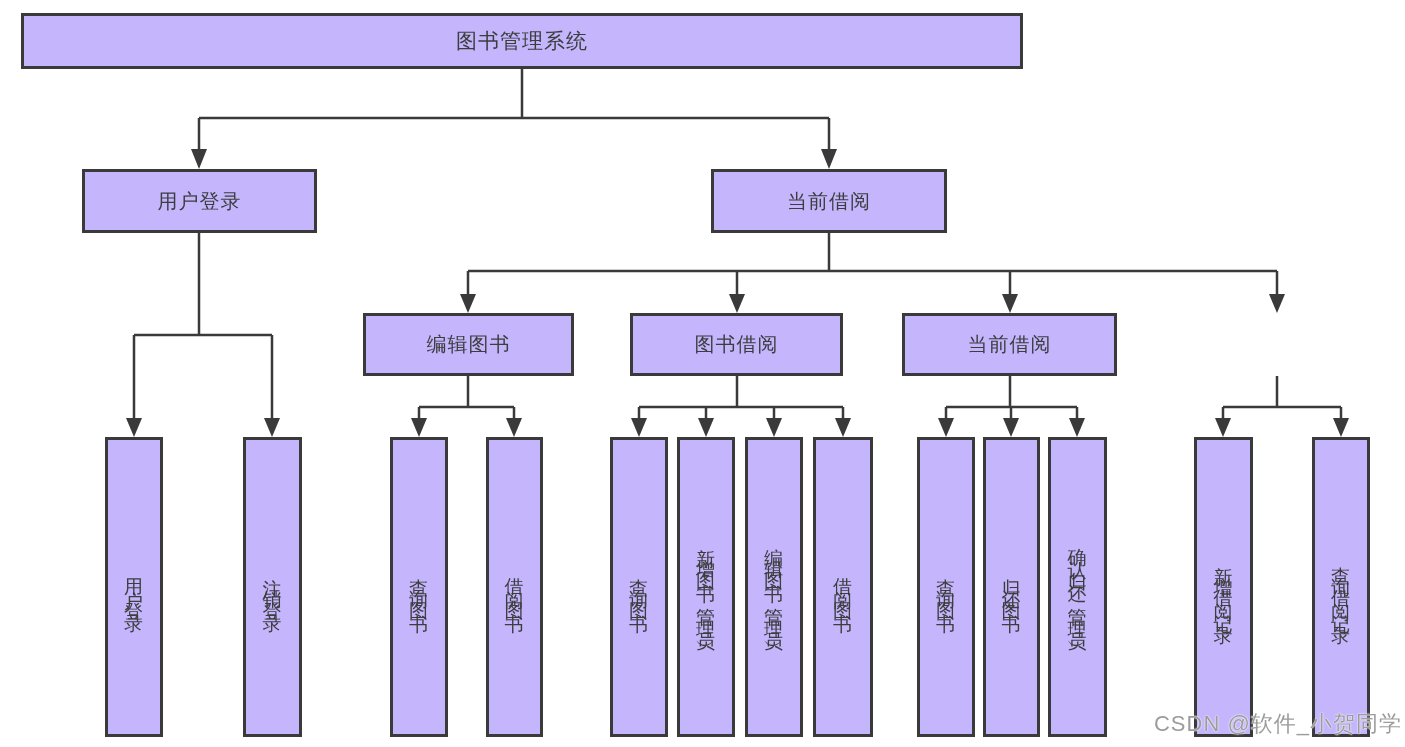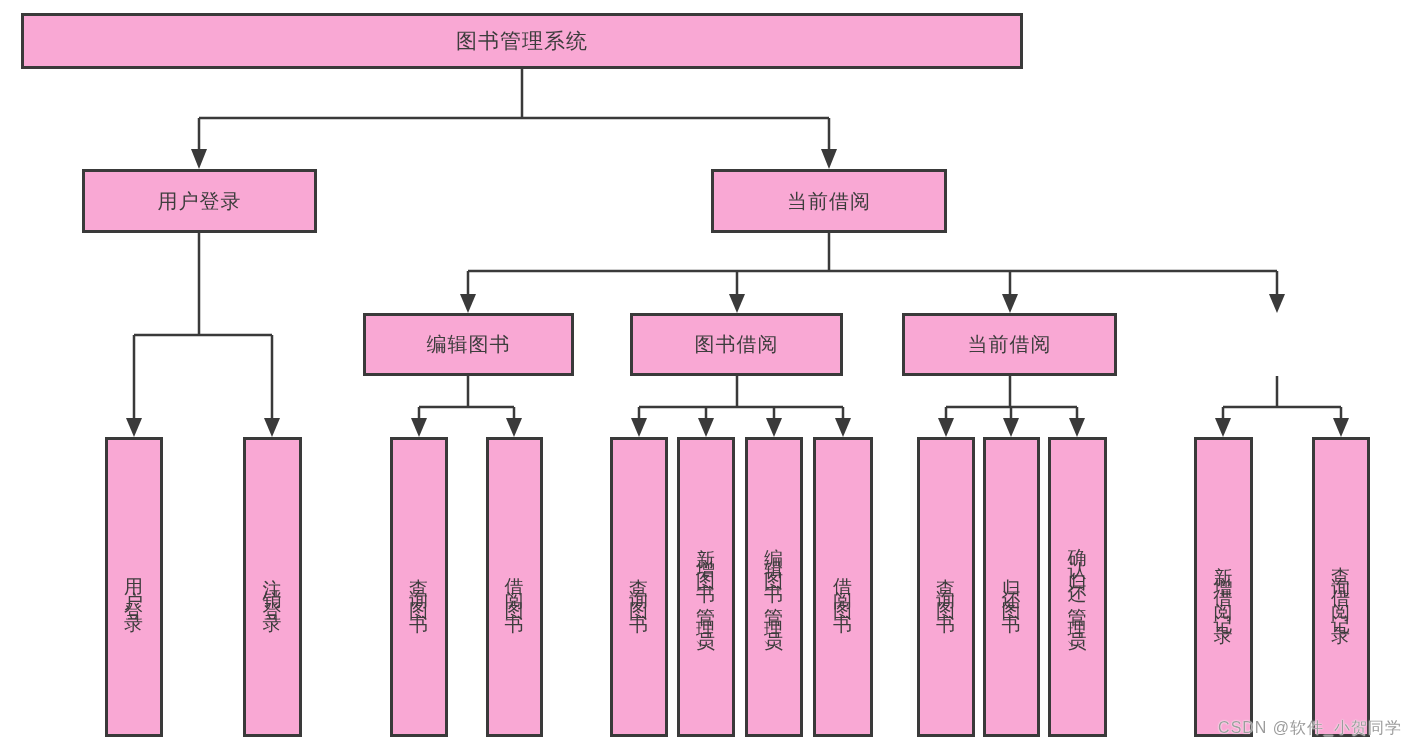--- a/index.html
+++ b/index.html
@@ -17,21 +17,21 @@
     background:var(--background);
     overflow:hidden;
   }
   .edges{position:absolute;left:0;top:0;width:1405px;height:747px;}
   .edge{stroke:var(--line);stroke-width:2.5;fill:none;}
   .arrow{fill:var(--line);stroke:none;}
   .node{
     position:absolute;
     box-sizing:border-box;
     border:3px solid var(--line);
-    background:#f9a8d4;
+    background:#c4b5fd;
     color:var(--text);
     display:flex;
     align-items:center;
     justify-content:center;
     text-align:center;
     letter-spacing:1px;
     font-size:20px;
   }
   .node.root{font-size:21px;}
   .node.leaf{
@@ -39,21 +39,21 @@
     text-orientation:mixed;
     font-size:19px;
     letter-spacing:12px;
     line-height:1;
     padding:6px 0;
   }
   .watermark{
     position:absolute;
     right:3px;
     bottom:8px;
-    font-size:16px;
+    font-size:22px;
     color:var(--watermark);
     letter-spacing:1px;
     text-shadow:0 0 2px #ffffff,0 0 1px #ffffff;
     white-space:nowrap;
   }
 </style>
 </head>
 <body>
 
 <div class="stage">

